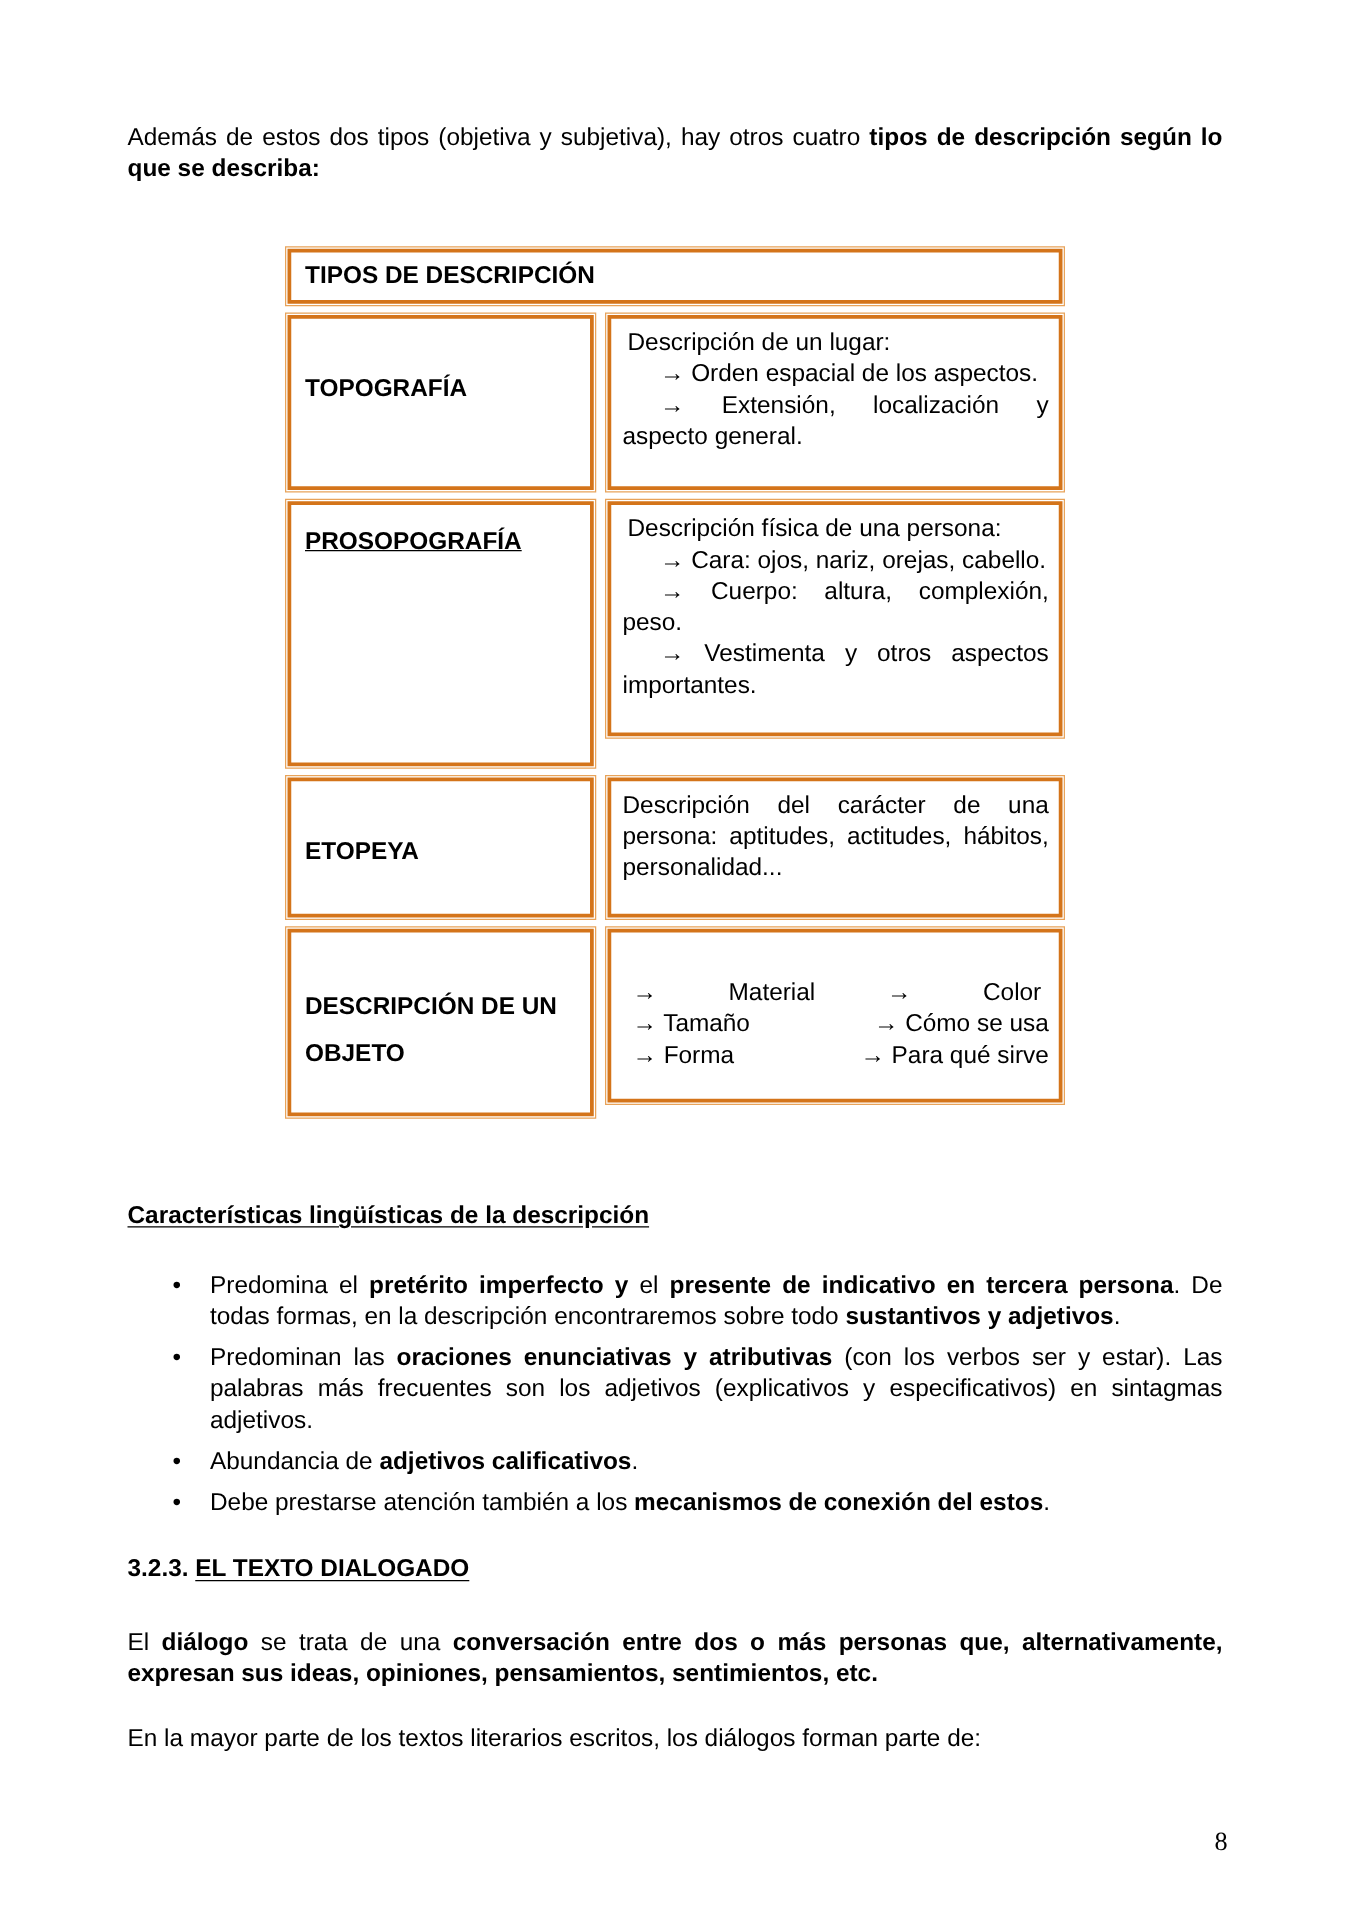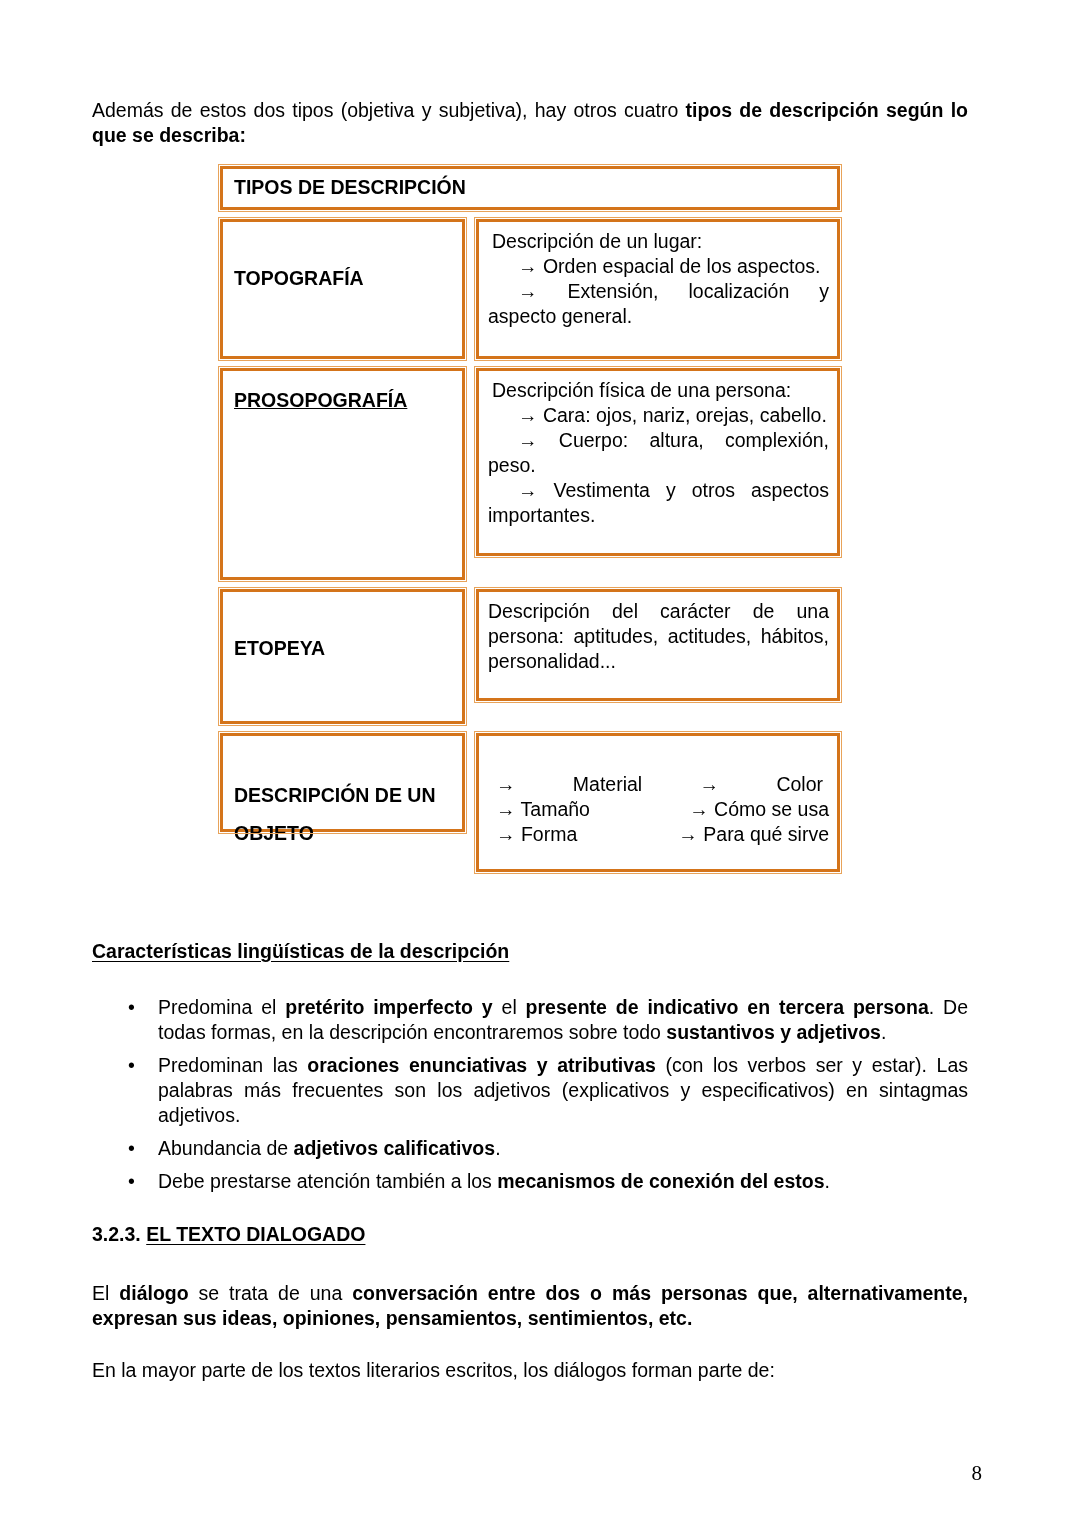--- a/index.html
+++ b/index.html
@@ -19,37 +19,37 @@
   .page {
     position: absolute;
     left: 0; top: 0;
     width: 1080px;
     height: 1528px;
     background: #ffffff;
   }
 
   .content {
     position: absolute;
-    left: 92px;
+    left: 102px;
     top: 98px;
     width: 876px;
   }
 
   p.body-text {
     margin: 0;
     font-size: 19.5px;
     line-height: 25px;
     text-align: justify;
     text-justify: inter-word;
   }
   p.body-text b { font-weight: bold; }
 
   
   .table-wrap {
-    margin-top: 18px;
+    margin-top: 51px;
     margin-left: 128px;
     width: 620px;
   }
   .tbl {
     border-collapse: separate;
     border-spacing: 0;
     width: 620px;
     table-layout: fixed;
   }
   .tbl td {
@@ -222,40 +222,40 @@
                 </div>
               </div>
             </td>
           </tr>
           <tr class="row-gap">
               <td colspan="3"></td>
             </tr>
 
           <tr>
             <td>
-              <div class="cell label-cell" style="height:135px">
+              <div class="cell label-cell" style="height:112px">
                 <div class="cell-inner">ETOPEYA</div>
               </div>
             </td>
             <td class="col-gap"></td>
             <td>
               <div class="cell desc-cell" style="height:112px">
                 <div class="cell-inner">
                   <div>Descripción del carácter de una persona: aptitudes, actitudes, hábitos, personalidad...</div>
                 </div>
               </div>
             </td>
           </tr>
           <tr class="row-gap">
               <td colspan="3"></td>
             </tr>
 
           <tr>
             <td>
-              <div class="cell label-cell obj" style="height:99px">
+              <div class="cell label-cell obj" style="height:150px">
                 <div class="cell-inner">
                   <div>DESCRIPCIÓN DE UN</div>
                   <div>OBJETO</div>
                 </div>
               </div>
             </td>
             <td class="col-gap"></td>
             <td>
               <div class="cell desc-cell" style="height:139px">
                 <div class="cell-inner obj-grid" style="padding-top:36px">

